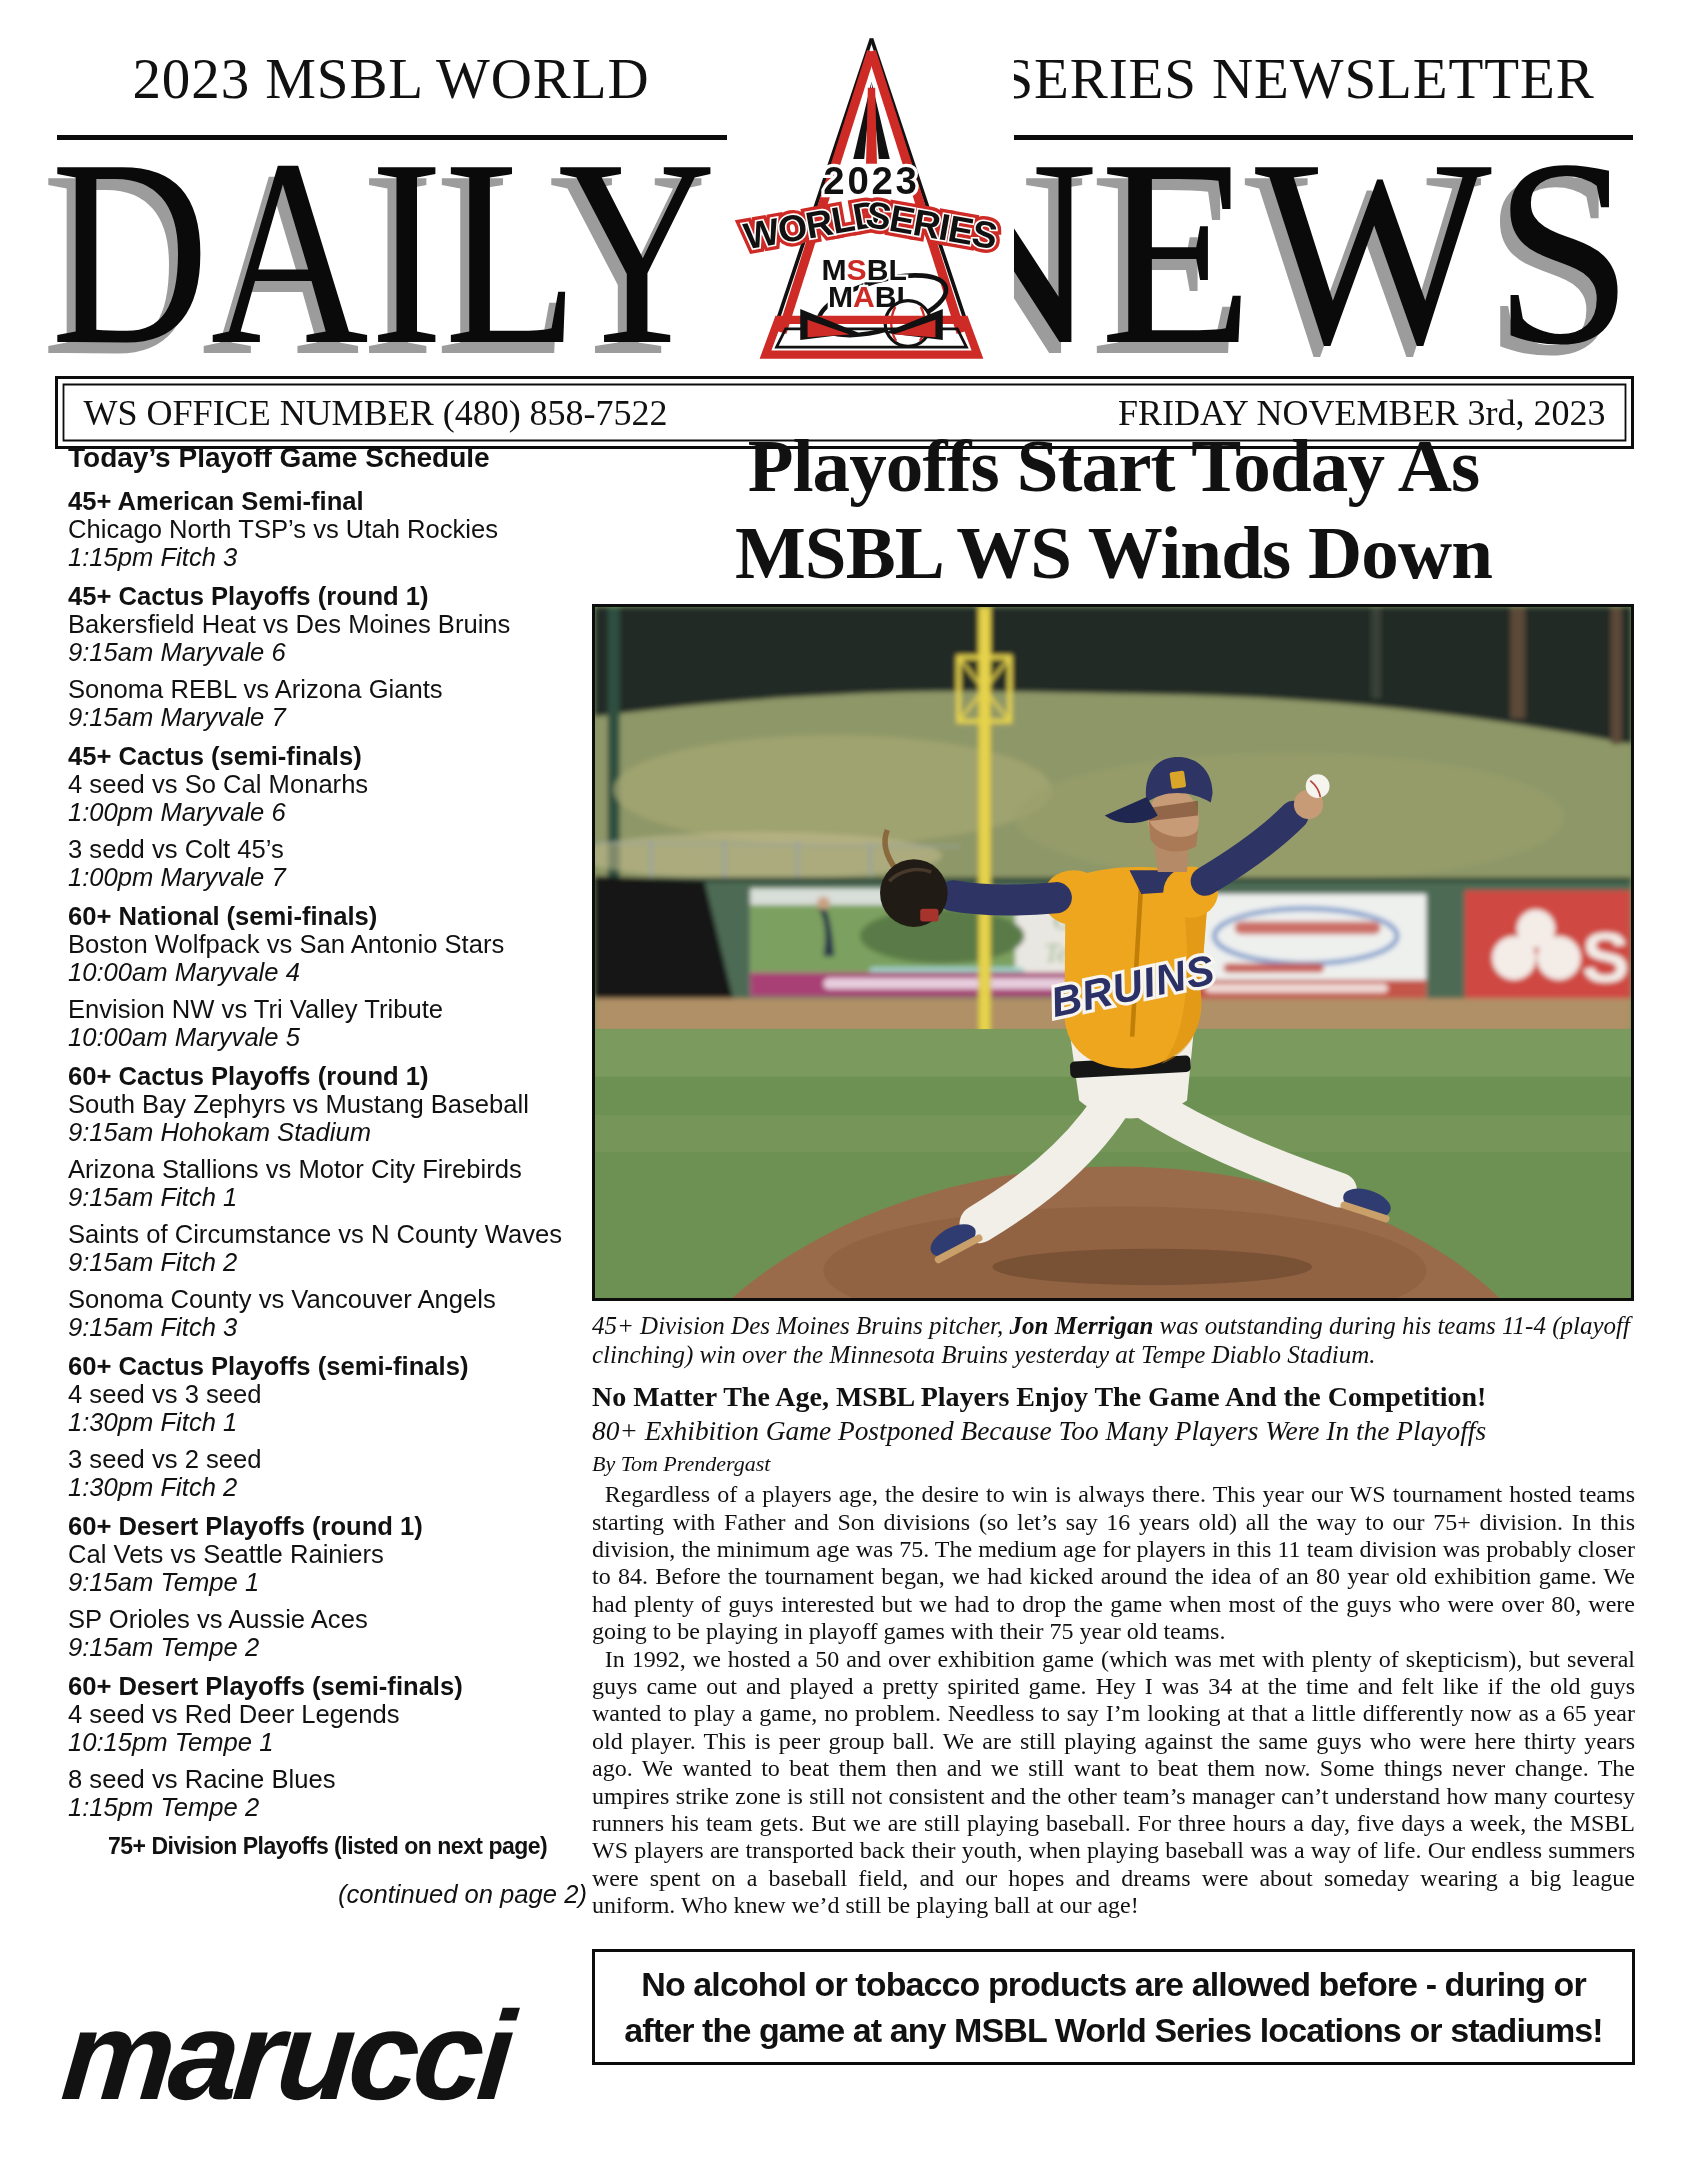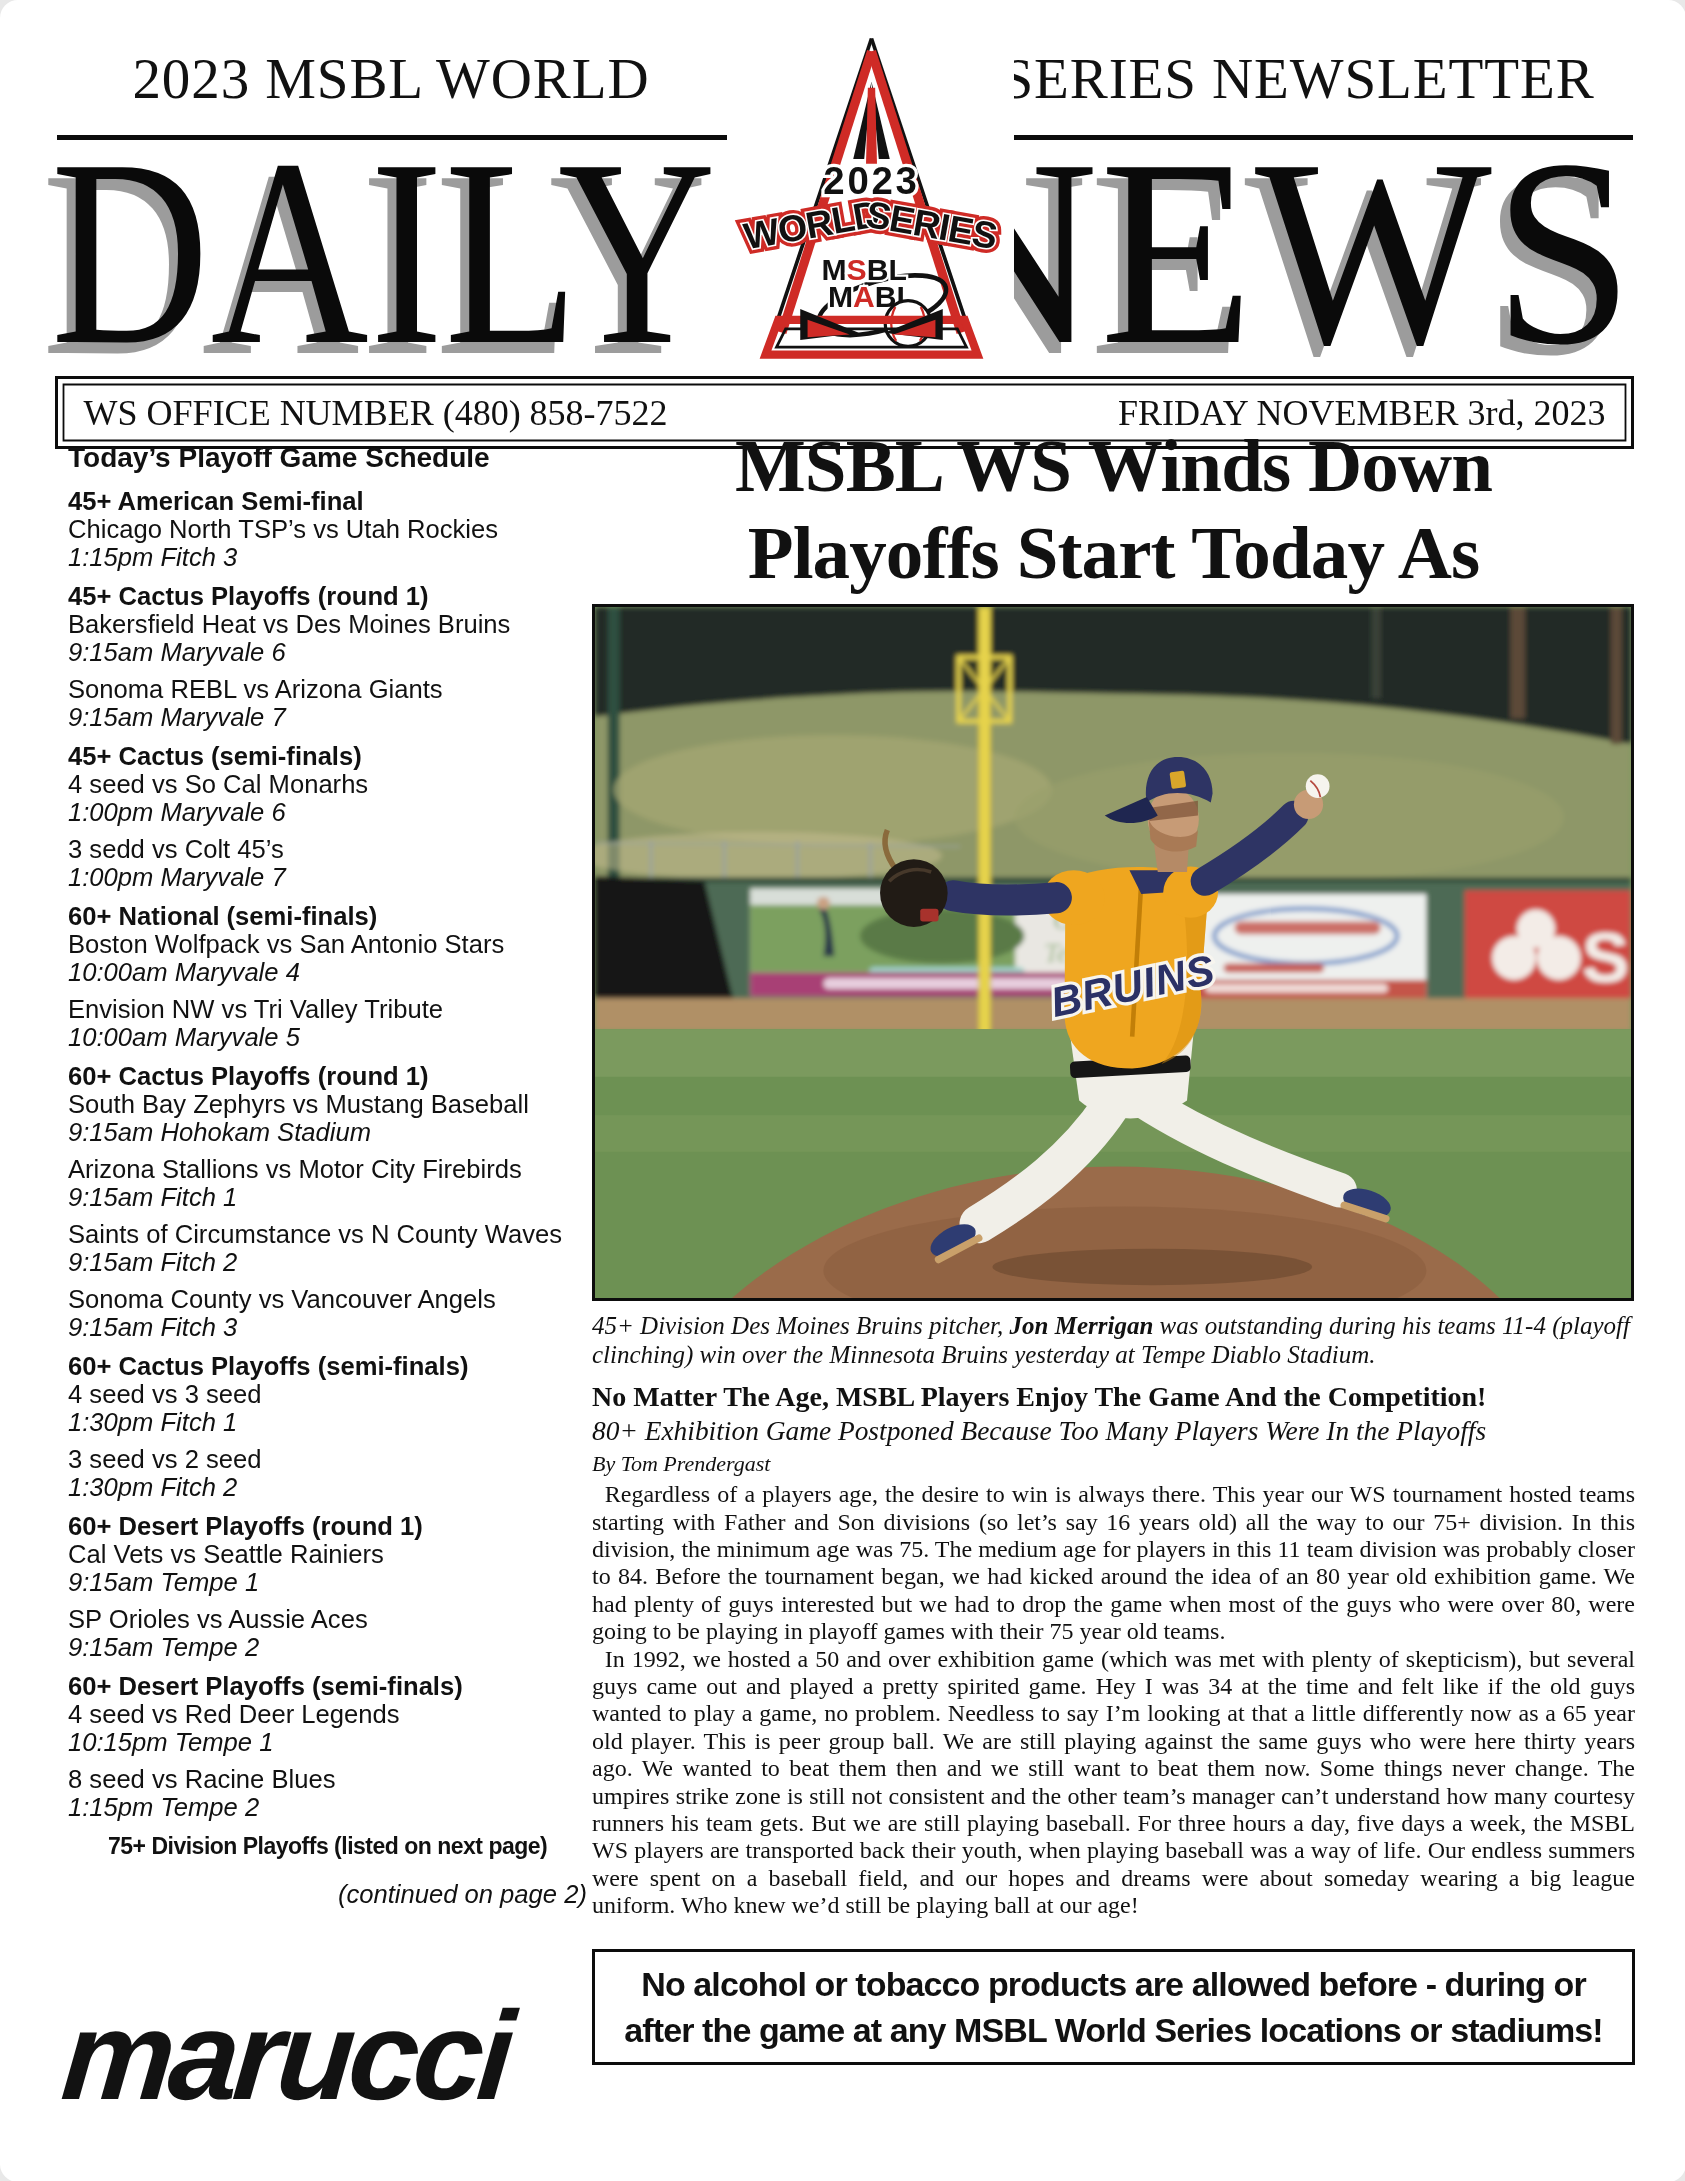--- a/index.html
+++ b/index.html
@@ -1,17 +1,17 @@
 <!DOCTYPE html>
 <html style="font-size:14.6px"><head>
 <meta charset="utf-8">
 <style>
   html,body { margin:0; padding:0; background:#e8e8e8; }
   .page { position:relative; width:1686px; height:2182px; background:#ffffff; overflow:hidden;
-          font-family:"Liberation Serif", serif; color:#111; margin:0 auto;border-radius:18px; }
+          font-family:"Liberation Serif", serif; color:#111; margin:0 auto; }
 
   
   .mast-pre { position:absolute; top:46px; font-size:57px; letter-spacing:0.9px;
               font-family:"Liberation Serif", serif; text-align:center; white-space:nowrap; }
   .mast-pre.left  { left:55px;  width:672px; }
   .mast-pre.right { left:962px; width:672px; }
   .rule { position:absolute; top:135px; height:4.6px; background:#0c0c0c; }
   .rule.left  { left:57px;  width:670px; }
   .rule.right { left:959px; width:674px; }
   .bigword { position:absolute; top:119px; font-family:"Liberation Serif", serif; font-size:267px;
@@ -225,22 +225,22 @@
 
     <div class="sec">
       <div class="sec-h tight">75+ Division Playoffs (listed on next page)</div>
     </div>
 
     <div class="continued">(continued on page 2)</div>
   </div>
 
   <div class="main-col">
     <div class="headline">
+      <div>Playoffs Start Today As</div>
       <div>MSBL WS Winds Down</div>
-      <div>Playoffs Start Today As</div>
     </div>
 
     <div class="photo-frame">
       <svg width="1036" height="691" viewBox="0 0 1134 756" preserveAspectRatio="none">
         <defs>
           <filter id="bgblur" x="-5%" y="-5%" width="110%" height="110%">
               <feGaussianBlur stdDeviation="3"></feGaussianBlur>
             </filter>
         </defs>
 

